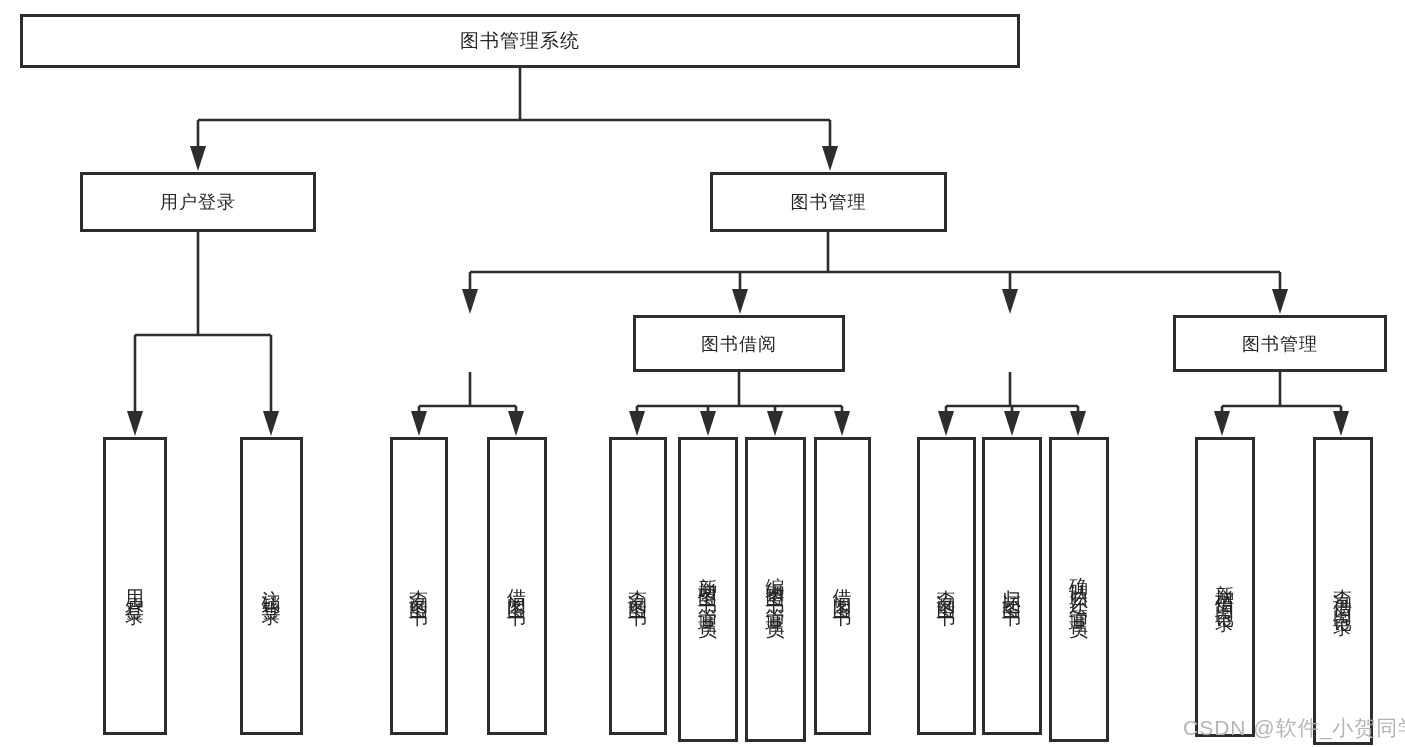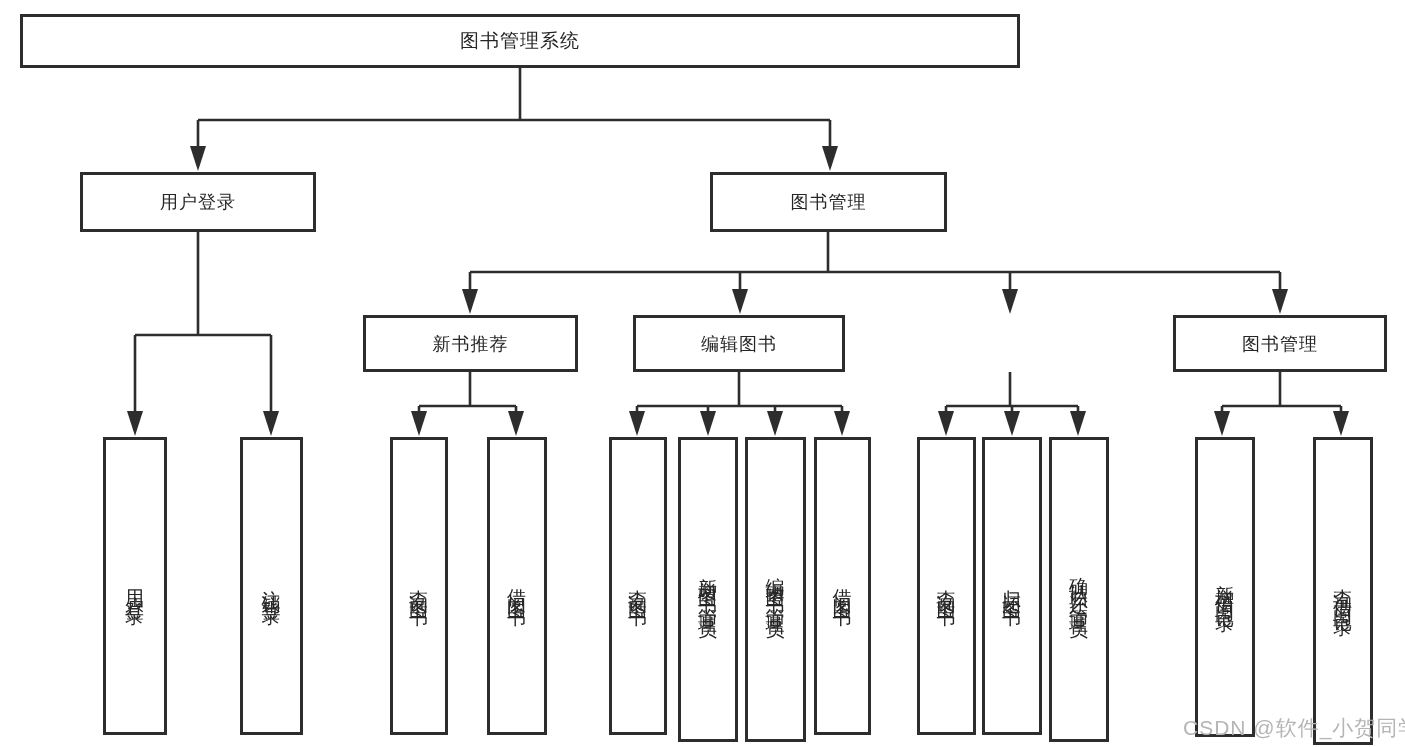--- a/index.html
+++ b/index.html
@@ -91,25 +91,22 @@
     <span>图书管理系统</span>
   </div>
 
   <div class="box h" style="left:80px;top:172px;width:236px;height:60px">
     <span>用户登录</span>
   </div>
   <div class="box h" style="left:710px;top:172px;width:237px;height:60px">
     <span>图书管理</span>
   </div>
 
-  <div class="box h" style="left:363px;top:315px;width:215px;height:57px">
-    <span>新书推荐</span>
-  </div>
   <div class="box h" style="left:633px;top:315px;width:212px;height:57px">
-    <span>编辑图书</span>
+    <span>图书借阅</span>
   </div>
   <div class="box h" style="left:1173px;top:315px;width:214px;height:57px">
     <span>图书管理</span>
   </div>
 
   <div class="box v" style="left:103px;top:437px;width:64px;height:298px">
     <span class="vlabel">用户登录</span>
   </div>
   <div class="box v" style="left:240px;top:437px;width:63px;height:298px">
     <span class="vlabel">注销登录</span>

